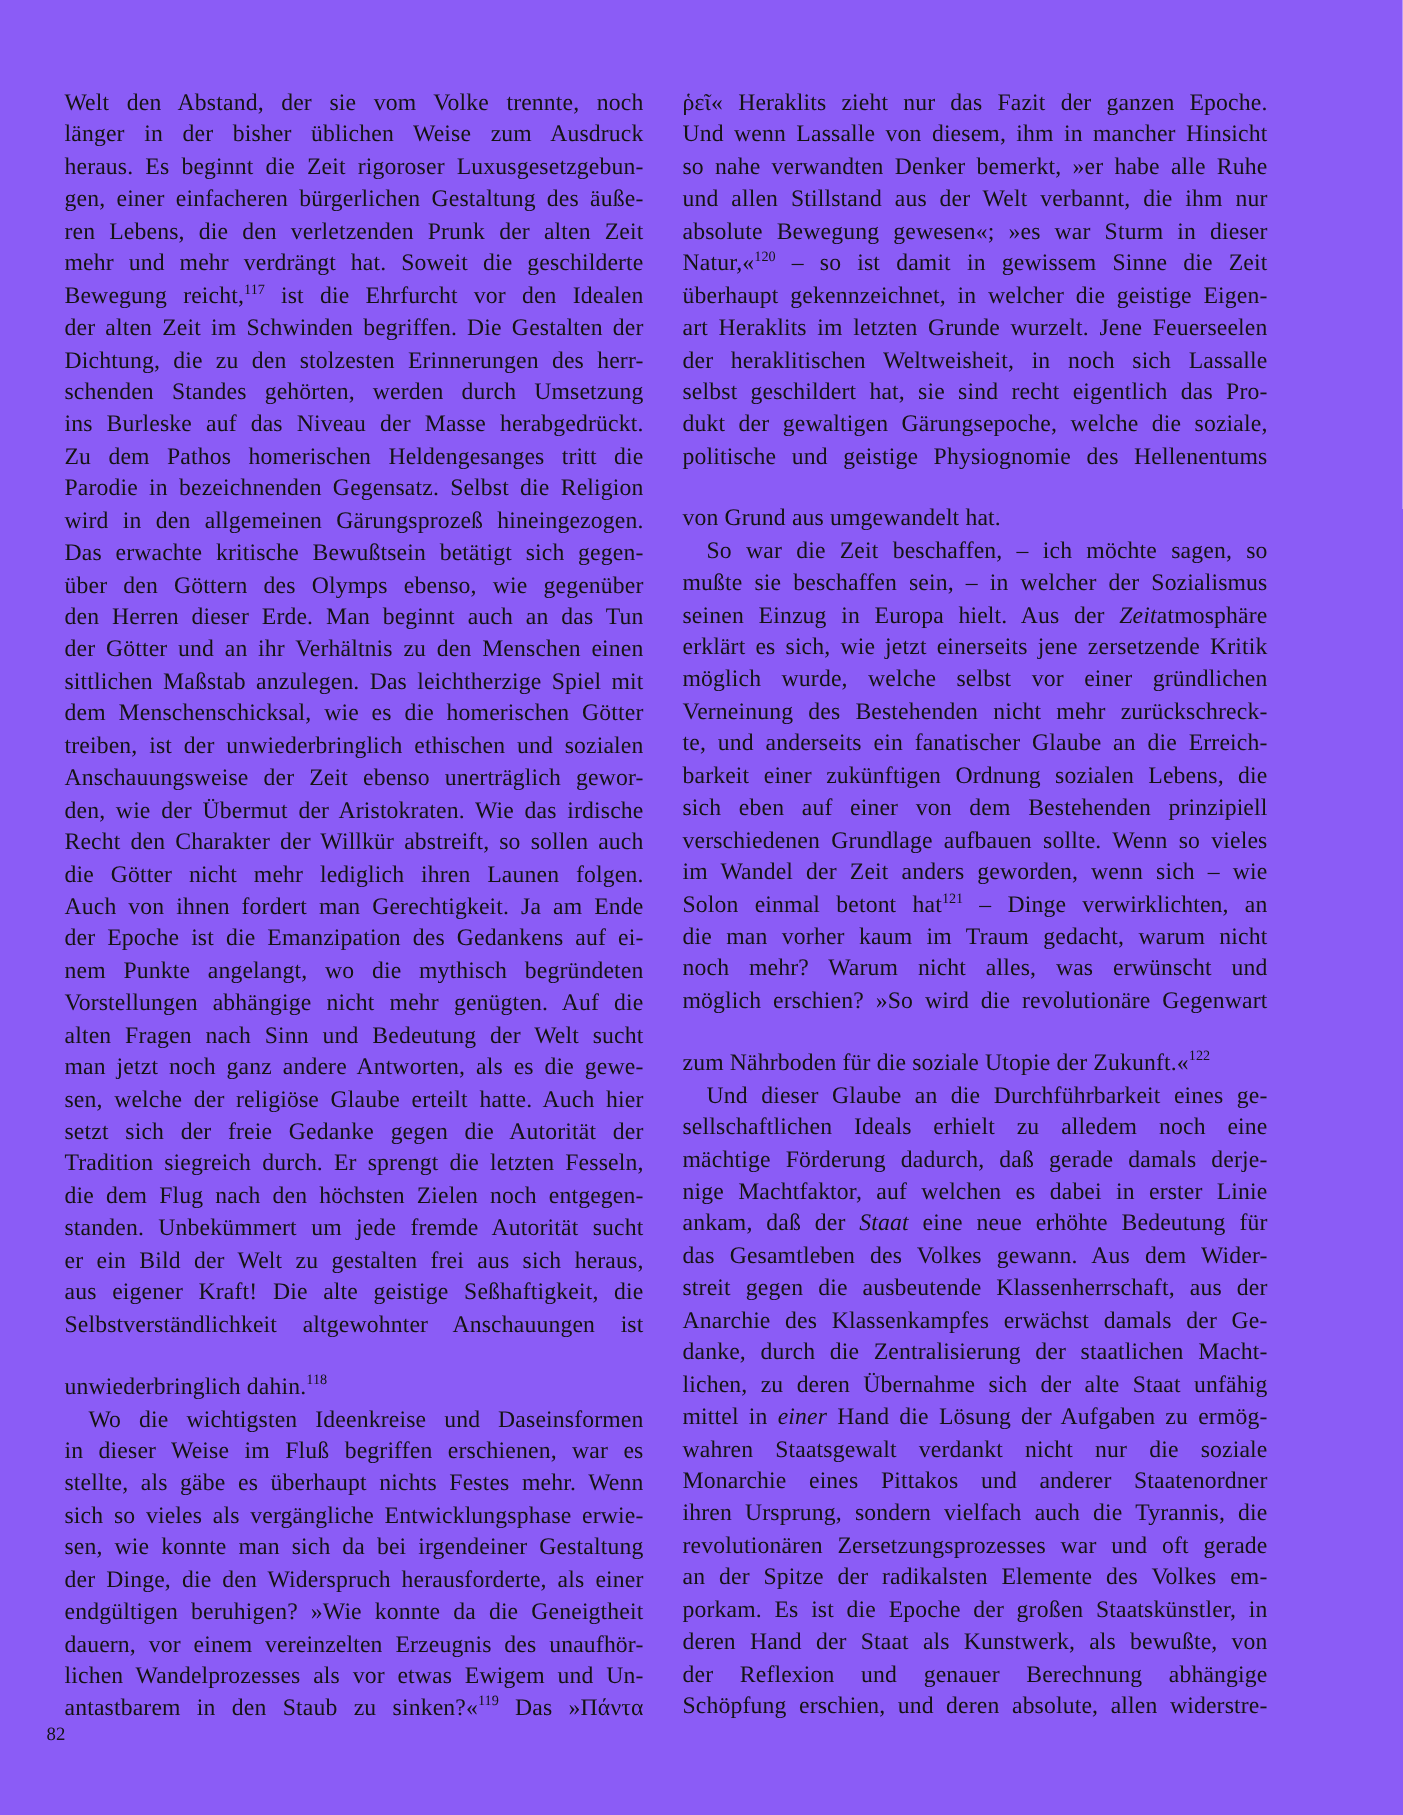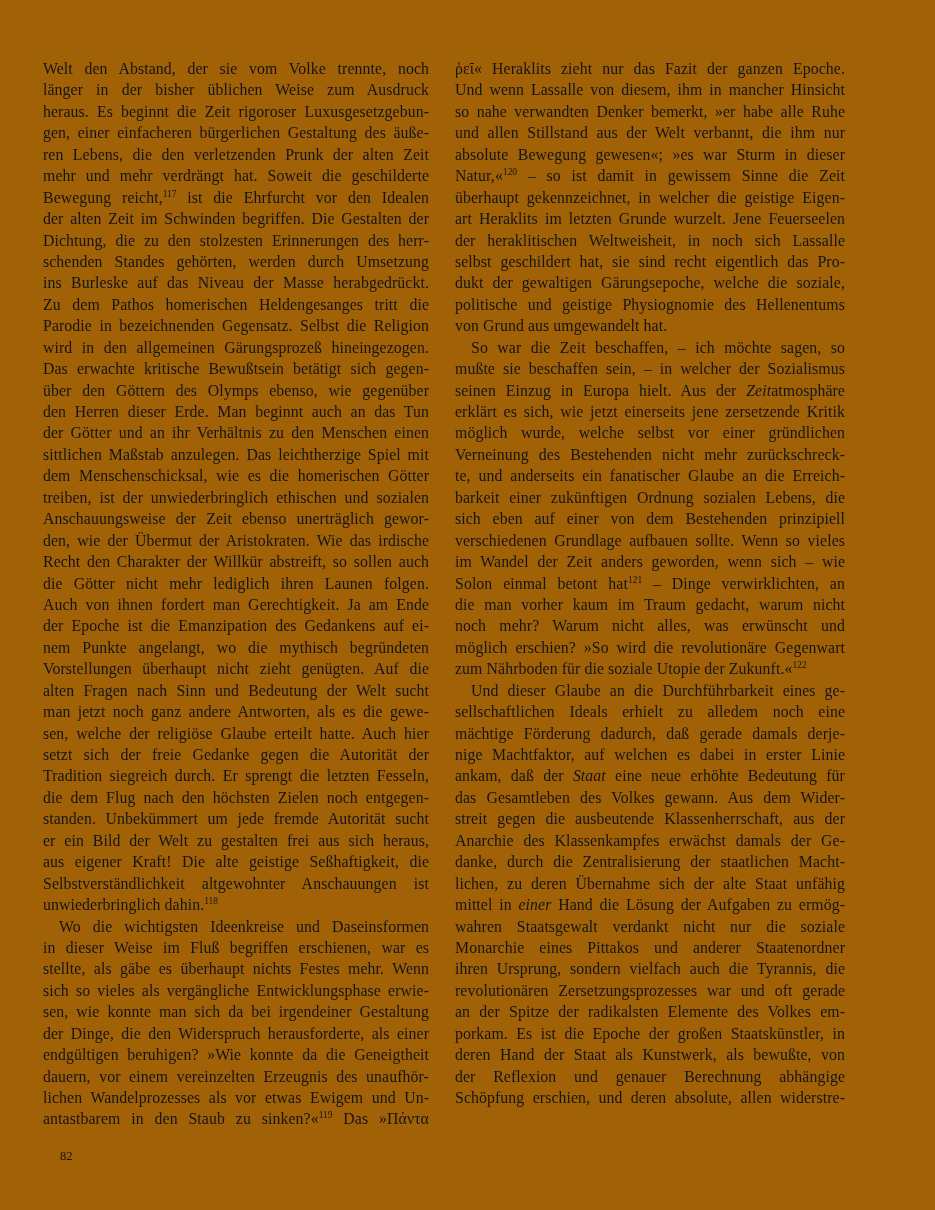--- a/index.html
+++ b/index.html
@@ -9,56 +9,57 @@
   }
   body {
     width: 935px;
     height: 1210px;
     overflow: hidden;
   }
   .page {
     position: relative;
     width: 935px;
     height: 1210px;
-    background: #a16207;
+    background: #8b5cf6;
     font-family: "Liberation Serif", "DejaVu Serif", serif;
     color: #151413;
   }
   .column {
     position: absolute;
     top: 58px;
   }
   .column-left  { left: 43px;  width: 386px; }
   .column-right { left: 455px; width: 390px; }
   .line {
     height: 21.45px;
     line-height: 21.45px;
     font-size: 15.8px;
     white-space: nowrap;
     text-align: justify;
     text-align-last: justify;
     letter-spacing: 0.1px;
   }
   .line.flush {
     text-align-last: left;
+    margin-top: 20px;
   }
   .line.indent {
     text-indent: 16px;
   }
   .line sup {
     font-size: 0.60em;
     line-height: 0;
     vertical-align: super;
     letter-spacing: 0;
   }
   .line em {
   }
   .page-number {
     position: absolute;
-    left: 60px;
+    left: 31px;
     top: 1149px;
     font-size: 12.5px;
     line-height: 14px;
     color: #151413;
   }
 </style>
 </head>
 <body>
 
 <div class="page">
@@ -84,21 +85,21 @@
       <div class="line">sittlichen Maßstab anzulegen. Das leichtherzige Spiel mit</div>
       <div class="line">dem Menschenschicksal, wie es die homerischen Götter</div>
       <div class="line">treiben, ist der unwiederbringlich ethischen und sozialen</div>
       <div class="line">Anschauungsweise der Zeit ebenso unerträglich gewor-</div>
       <div class="line">den, wie der Übermut der Aristokraten. Wie das irdische</div>
       <div class="line">Recht den Charakter der Willkür abstreift, so sollen auch</div>
       <div class="line">die Götter nicht mehr lediglich ihren Launen folgen.</div>
       <div class="line">Auch von ihnen fordert man Gerechtigkeit. Ja am Ende</div>
       <div class="line">der Epoche ist die Emanzipation des Gedankens auf ei-</div>
       <div class="line">nem Punkte angelangt, wo die mythisch begründeten</div>
-      <div class="line">Vorstellungen überhaupt nicht zieht genügten. Auf die</div>
+      <div class="line">Vorstellungen abhängige nicht mehr genügten. Auf die</div>
       <div class="line">alten Fragen nach Sinn und Bedeutung der Welt sucht</div>
       <div class="line">man jetzt noch ganz andere Antworten, als es die gewe-</div>
       <div class="line">sen, welche der religiöse Glaube erteilt hatte. Auch hier</div>
       <div class="line">setzt sich der freie Gedanke gegen die Autorität der</div>
       <div class="line">Tradition siegreich durch. Er sprengt die letzten Fesseln,</div>
       <div class="line">die dem Flug nach den höchsten Zielen noch entgegen-</div>
       <div class="line">standen. Unbekümmert um jede fremde Autorität sucht</div>
       <div class="line">er ein Bild der Welt zu gestalten frei aus sich heraus,</div>
       <div class="line">aus eigener Kraft! Die alte geistige Seßhaftigkeit, die</div>
       <div class="line">Selbstverständlichkeit altgewohnter Anschauungen ist</div>

